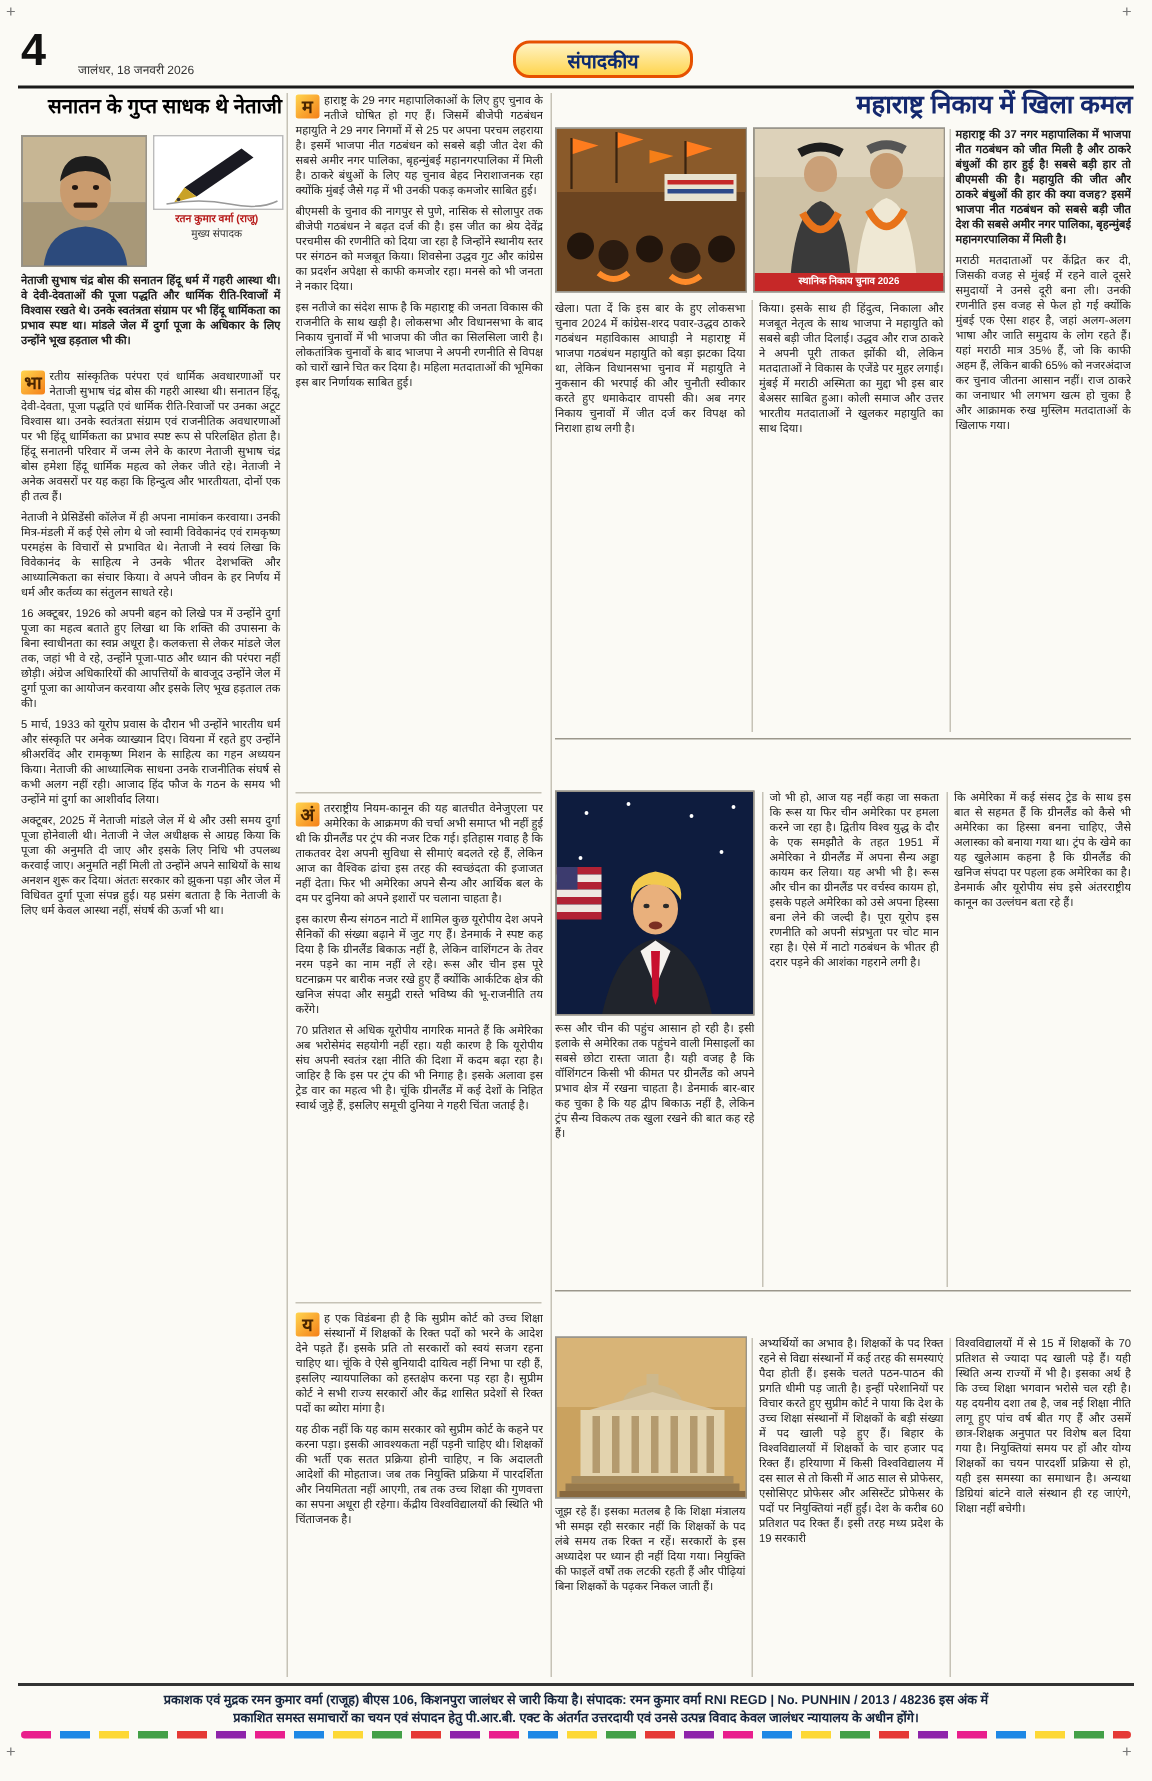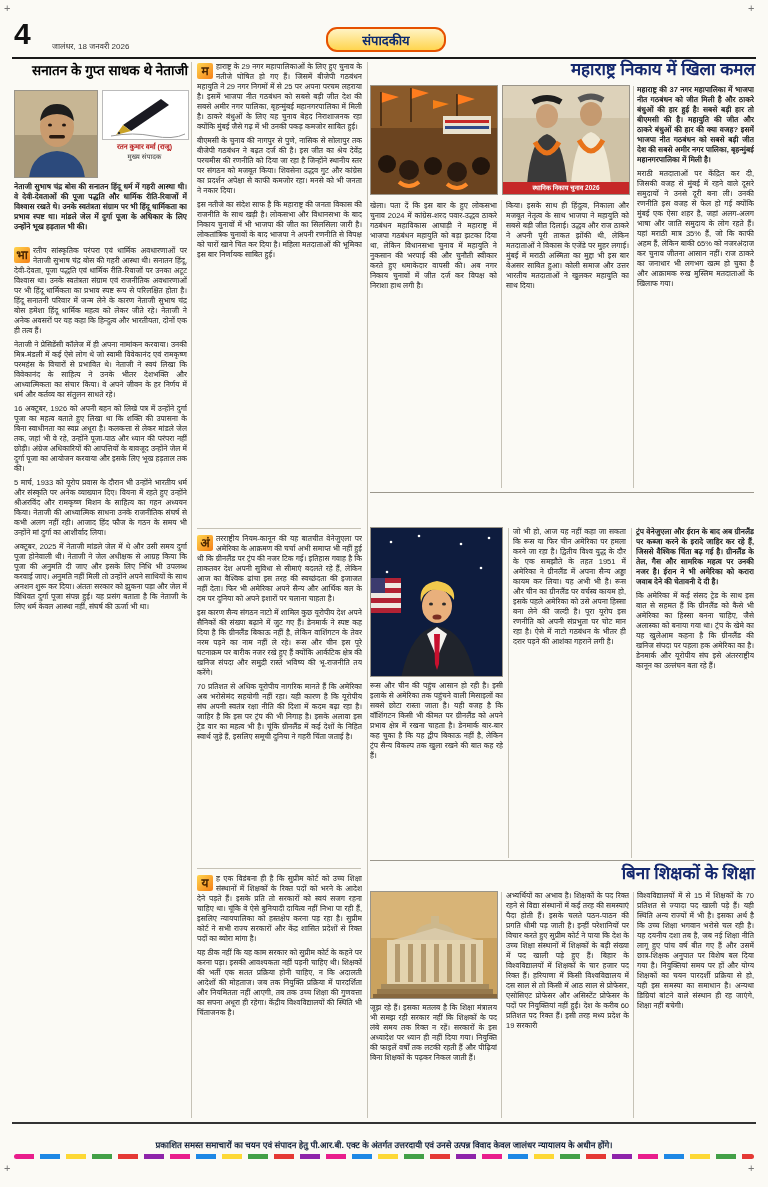--- a/index.html
+++ b/index.html
@@ -3,21 +3,21 @@
 <meta charset="utf-8">
 <style>
   html,body{margin:0;padding:0;background:#d9d6cf;}
   .page{position:relative;width:768px;height:1187px;margin:0 auto;background:#fbfaf5;
         font-family:"Liberation Sans","DejaVu Sans",sans-serif;overflow:hidden;color:#1d1d1d;}
   .abs{position:absolute;}
   .mark{position:absolute;font-size:11px;color:#777;}
   
   .pagenum{left:14px;top:18px;font-size:30px;font-weight:bold;color:#111;line-height:32px;}
   .dateline{left:52px;top:40px;font-size:8px;color:#333;}
-  .section-badge{left:326px;top:27px;width:116px;height:21px;border:2px solid #e65100;border-radius:11px;
+  .section-badge{left:342px;top:27px;width:116px;height:21px;border:2px solid #e65100;border-radius:11px;
         background:linear-gradient(#fff3c4,#ffd54f);display:flex;align-items:center;justify-content:center;
         font-size:13px;font-weight:bold;color:#0d2a6e;}
   .logo{left:596px;top:18px;width:158px;height:36px;}
   .logo .blob{position:absolute;left:4px;top:5px;width:150px;height:27px;border-radius:14px;
         background:linear-gradient(90deg,#ffe082,#ffb300);}
   .logo .t1{position:absolute;left:18px;top:4px;font-size:23px;font-weight:bold;color:#0d47a1;font-style:italic;}
   .logo .t2{position:absolute;left:92px;top:4px;font-size:23px;font-weight:bold;color:#d32f2f;font-style:italic;}
   .hline{background:#1a1a1a;height:2px;}
   .vrule{position:absolute;width:1px;background:#c6c2b6;}
   .hsep{position:absolute;height:1px;background:#9b978c;}
@@ -201,25 +201,23 @@
       <ellipse cx="66" cy="78" rx="15" ry="17" fill="#e9b07c"></ellipse>
       <path d="M50 74 Q47 56 66 53 Q85 56 83 72 Q76 60 60 62 Q52 65 50 74 Z" fill="#f2c94c"></path>
       <ellipse cx="60" cy="76" rx="2" ry="1.5" fill="#2a2a2a"></ellipse>
         <ellipse cx="73" cy="76" rx="2" ry="1.5" fill="#2a2a2a"></ellipse>
       <ellipse cx="66" cy="89" rx="4.5" ry="2.6" fill="#7a2e22"></ellipse>
     </svg>
   </div>
   <div class="abs txt" style="left:370px;top:681px;width:133px;height:177px;">रूस और चीन की पहुंच आसान हो रही है। इसी इलाके से अमेरिका तक पहुंचने वाली मिसाइलों का सबसे छोटा रास्ता जाता है। यही वजह है कि वॉशिंगटन किसी भी कीमत पर ग्रीनलैंड को अपने प्रभाव क्षेत्र में रखना चाहता है। डेनमार्क बार-बार कह चुका है कि यह द्वीप बिकाऊ नहीं है, लेकिन ट्रंप सैन्य विकल्प तक खुला रखने की बात कह रहे हैं।</div>
   <div class="abs txt" style="left:513px;top:527px;width:113px;height:331px;">जो भी हो, आज यह नहीं कहा जा सकता कि रूस या फिर चीन अमेरिका पर हमला करने जा रहा है। द्वितीय विश्व युद्ध के दौर के एक समझौते के तहत 1951 में अमेरिका ने ग्रीनलैंड में अपना सैन्य अड्डा कायम कर लिया। यह अभी भी है। रूस और चीन का ग्रीनलैंड पर वर्चस्व कायम हो, इसके पहले अमेरिका को उसे अपना हिस्सा बना लेने की जल्दी है। पूरा यूरोप इस रणनीति को अपनी संप्रभुता पर चोट मान रहा है। ऐसे में नाटो गठबंधन के भीतर ही दरार पड़ने की आशंका गहराने लगी है।</div>
   <div class="abs txt" style="left:636px;top:527px;width:118px;height:331px;">
-    <p class="lead">ट्रंप वेनेजुएला और ईरान के बाद अब ग्रीनलैंड पर कब्जा करने के इरादे जाहिर कर रहे हैं, जिससे वैश्विक चिंता बढ़ गई है। ग्रीनलैंड के तेल, गैस और सामरिक महत्व पर उनकी नजर है। ईरान ने भी अमेरिका को करारा जवाब देने की चेतावनी दे दी है।</p>
     <p>कि अमेरिका में कई संसद ट्रेड के साथ इस बात से सहमत हैं कि ग्रीनलैंड को कैसे भी अमेरिका का हिस्सा बनना चाहिए, जैसे अलास्का को बनाया गया था। ट्रंप के खेमे का यह खुलेआम कहना है कि ग्रीनलैंड की खनिज संपदा पर पहला हक अमेरिका का है। डेनमार्क और यूरोपीय संघ इसे अंतरराष्ट्रीय कानून का उल्लंघन बता रहे हैं।</p>
   </div>
 
-  <div class="abs hl-navy" style="left:370px;top:864px;width:385px;">बिना शिक्षकों के शिक्षा</div>
 
   <div class="photo" style="left:370px;top:891px;width:128px;height:108px;">
     <svg width="128" height="108" viewBox="0 0 128 108" preserveAspectRatio="none">
       <rect width="128" height="108" fill="#caa25f"></rect>
         <rect width="128" height="46" fill="#d8b477"></rect>
       <ellipse cx="64" cy="44" rx="20" ry="13" fill="#cdb88c"></ellipse>
       <rect x="60" y="24" width="8" height="10" fill="#cdb88c"></rect>
       <polygon points="22,48 106,48 64,36" fill="#d9c9a8"></polygon>
       <rect x="16" y="48" width="96" height="44" fill="#e3d3ae"></rect>
       <rect x="24" y="52" width="5" height="38" fill="#b49a6e"></rect>
@@ -232,16 +230,17 @@
       <rect x="10" y="92" width="108" height="5" fill="#a58a5c"></rect>
         <rect x="6" y="97" width="116" height="5" fill="#96794c"></rect>
       <rect x="2" y="102" width="124" height="6" fill="#87683e"></rect>
     </svg>
   </div>
   <div class="abs txt" style="left:370px;top:1003px;width:127px;height:115px;">जूझ रहे हैं। इसका मतलब है कि शिक्षा मंत्रालय भी समझ रही सरकार नहीं कि शिक्षकों के पद लंबे समय तक रिक्त न रहें। सरकारों के इस अध्यादेश पर ध्यान ही नहीं दिया गया। नियुक्ति की फाइलें वर्षों तक लटकी रहती हैं और पीढ़ियां बिना शिक्षकों के पढ़कर निकल जाती हैं।</div>
   <div class="abs txt" style="left:506px;top:891px;width:123px;height:227px;">अभ्यर्थियों का अभाव है। शिक्षकों के पद रिक्त रहने से विद्या संस्थानों में कई तरह की समस्याएं पैदा होती हैं। इसके चलते पठन-पाठन की प्रगति धीमी पड़ जाती है। इन्हीं परेशानियों पर विचार करते हुए सुप्रीम कोर्ट ने पाया कि देश के उच्च शिक्षा संस्थानों में शिक्षकों के बड़ी संख्या में पद खाली पड़े हुए हैं। बिहार के विश्वविद्यालयों में शिक्षकों के चार हजार पद रिक्त हैं। हरियाणा में किसी विश्वविद्यालय में दस साल से तो किसी में आठ साल से प्रोफेसर, एसोसिएट प्रोफेसर और असिस्टेंट प्रोफेसर के पदों पर नियुक्तियां नहीं हुईं। देश के करीब 60 प्रतिशत पद रिक्त हैं। इसी तरह मध्य प्रदेश के 19 सरकारी</div>
   <div class="abs txt" style="left:637px;top:891px;width:117px;height:227px;">विश्वविद्यालयों में से 15 में शिक्षकों के 70 प्रतिशत से ज्यादा पद खाली पड़े हैं। यही स्थिति अन्य राज्यों में भी है। इसका अर्थ है कि उच्च शिक्षा भगवान भरोसे चल रही है। यह दयनीय दशा तब है, जब नई शिक्षा नीति लागू हुए पांच वर्ष बीत गए हैं और उसमें छात्र-शिक्षक अनुपात पर विशेष बल दिया गया है। नियुक्तियां समय पर हों और योग्य शिक्षकों का चयन पारदर्शी प्रक्रिया से हो, यही इस समस्या का समाधान है। अन्यथा डिग्रियां बांटने वाले संस्थान ही रह जाएंगे, शिक्षा नहीं बचेगी।</div>
 
   <div class="abs" style="left:12px;top:1122px;width:744px;height:1.5px;background:#333;"></div>
+  <div class="abs footer-line" style="left:12px;top:1127px;width:744px;">प्रकाशक एवं मुद्रक रमन कुमार वर्मा (राजूह) बीएस 106, किशनपुरा जालंधर से जारी किया है। संपादक: रमन कुमार वर्मा RNI REGD | No. PUNHIN / 2013 / 48236 इस अंक में</div>
   <div class="abs footer-line" style="left:12px;top:1139px;width:744px;">प्रकाशित समस्त समाचारों का चयन एवं संपादन हेतु पी.आर.बी. एक्ट के अंतर्गत उत्तरदायी एवं उनसे उत्पन्न विवाद केवल जालंधर न्यायालय के अधीन होंगे।</div>
   <div class="abs dashbar" style="left:14px;top:1154px;width:740px;"></div>
 
 </div>
 
 </body></html>

